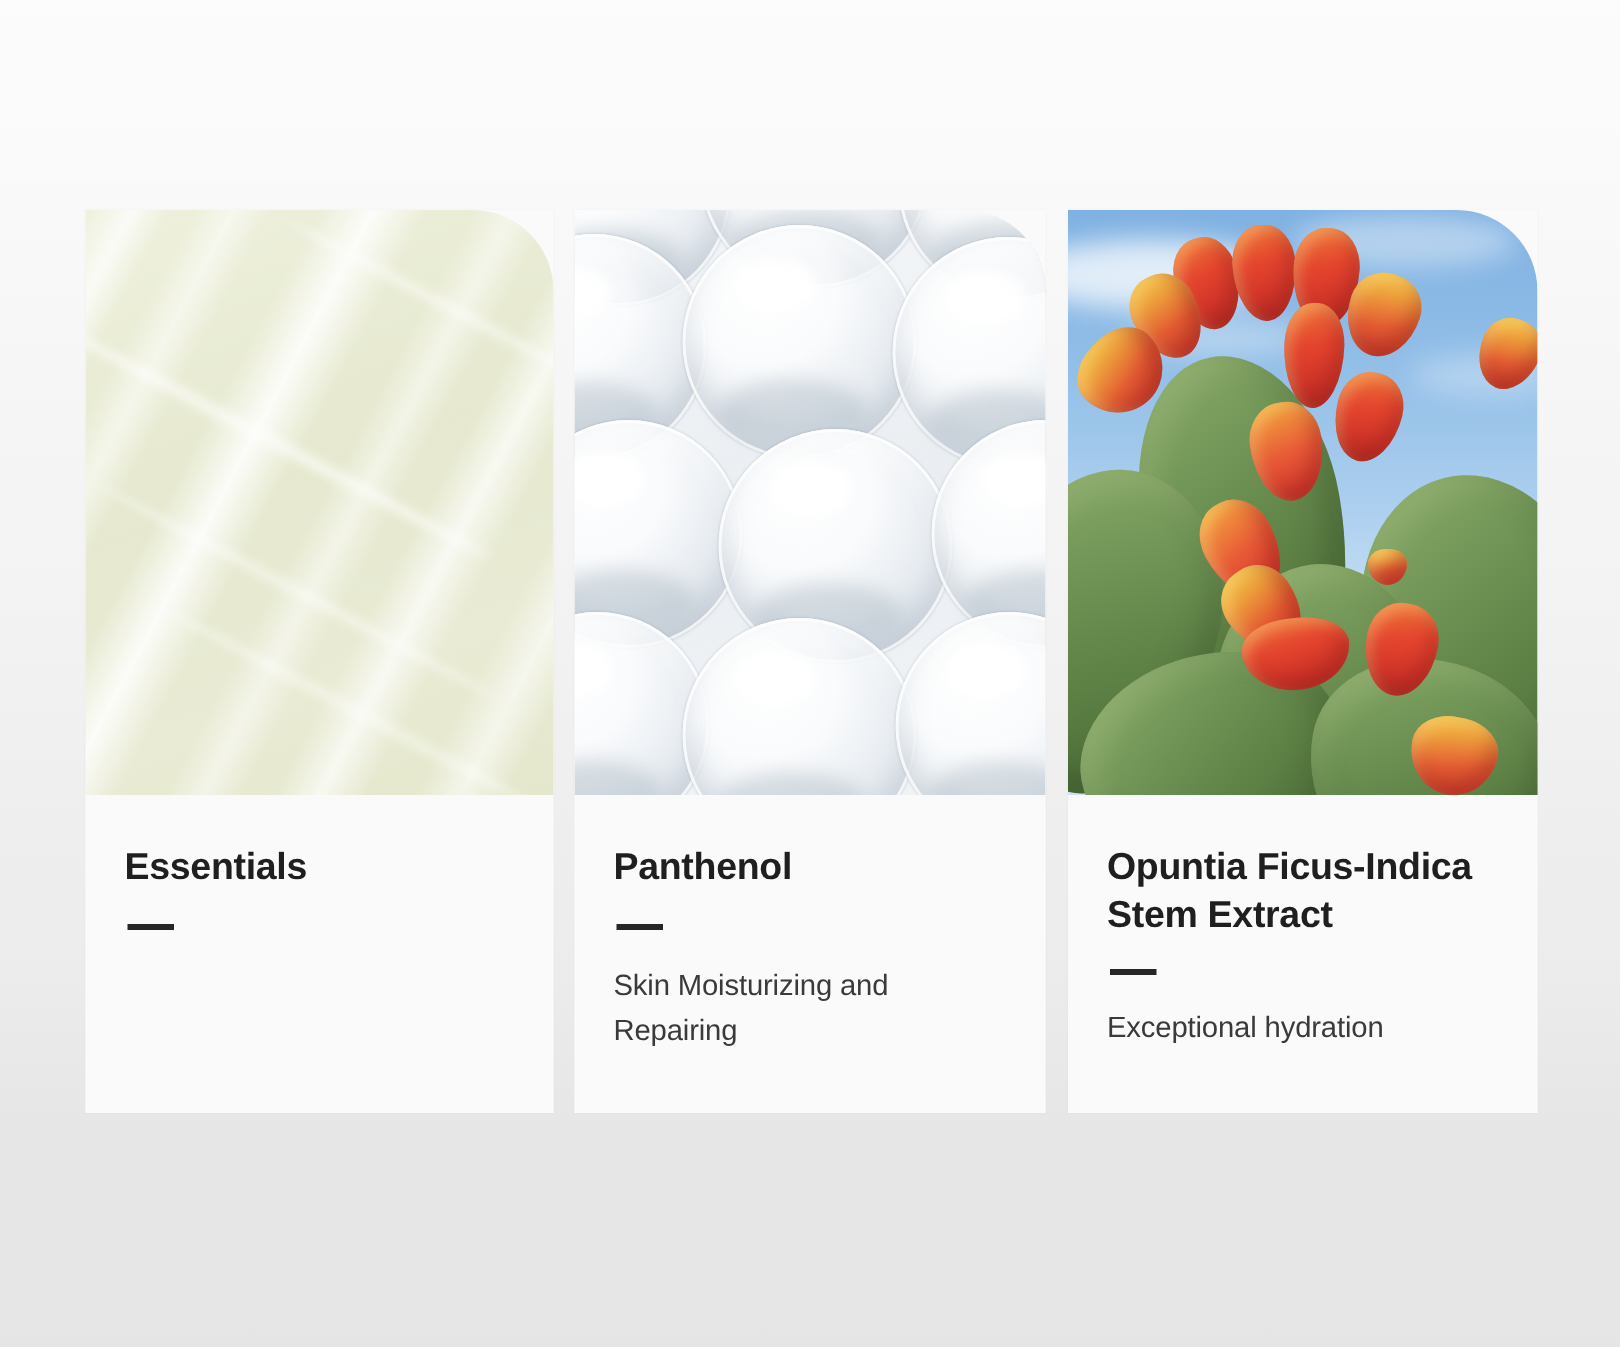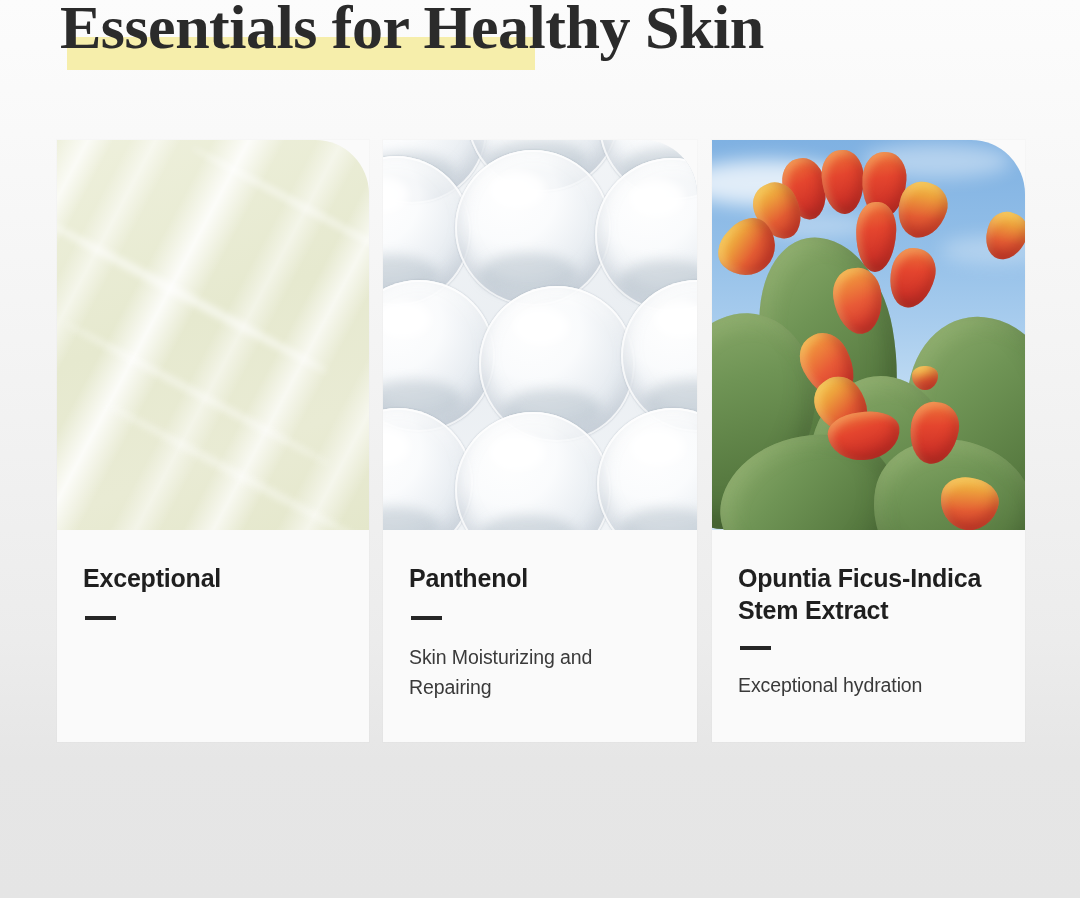--- a/index.html
+++ b/index.html
@@ -221,38 +221,34 @@
   }
   .fruit.yel {
     background: linear-gradient(170deg, #f3cb4a 0%, #eda03c 28%, #e35c33 62%, #cc3a2b 100%);
   }
 </style>
 </head>
 <body>
 
 <div class="page">
 
-  <div class="heading-wrap">
-    <div class="highlight-band"></div>
-    <h1 class="heading">Essentials for Healthy Skin</h1>
-  </div>
 
   <div class="cards">
 
     <div class="card card-1">
       <div class="card-media">
         <div class="media-cream">
           <span class="streak s1"></span>
           <span class="streak s2"></span>
           <span class="streak s3"></span>
           <span class="streak s4"></span>
         </div>
       </div>
       <div class="card-body">
-        <h2 class="card-title">Exceptional</h2>
+        <h2 class="card-title">Essentials</h2>
         <div class="card-rule"></div>
       </div>
     </div>
 
     <div class="card card-3">
       <div class="card-media">
         <div class="media-cactus">
 
           <span class="cloud" style="left:-30px; top:20px;  width:170px; height:46px;"></span>
           <span class="cloud" style="left:150px; top:4px;   width:150px; height:34px; opacity:.55;"></span>

